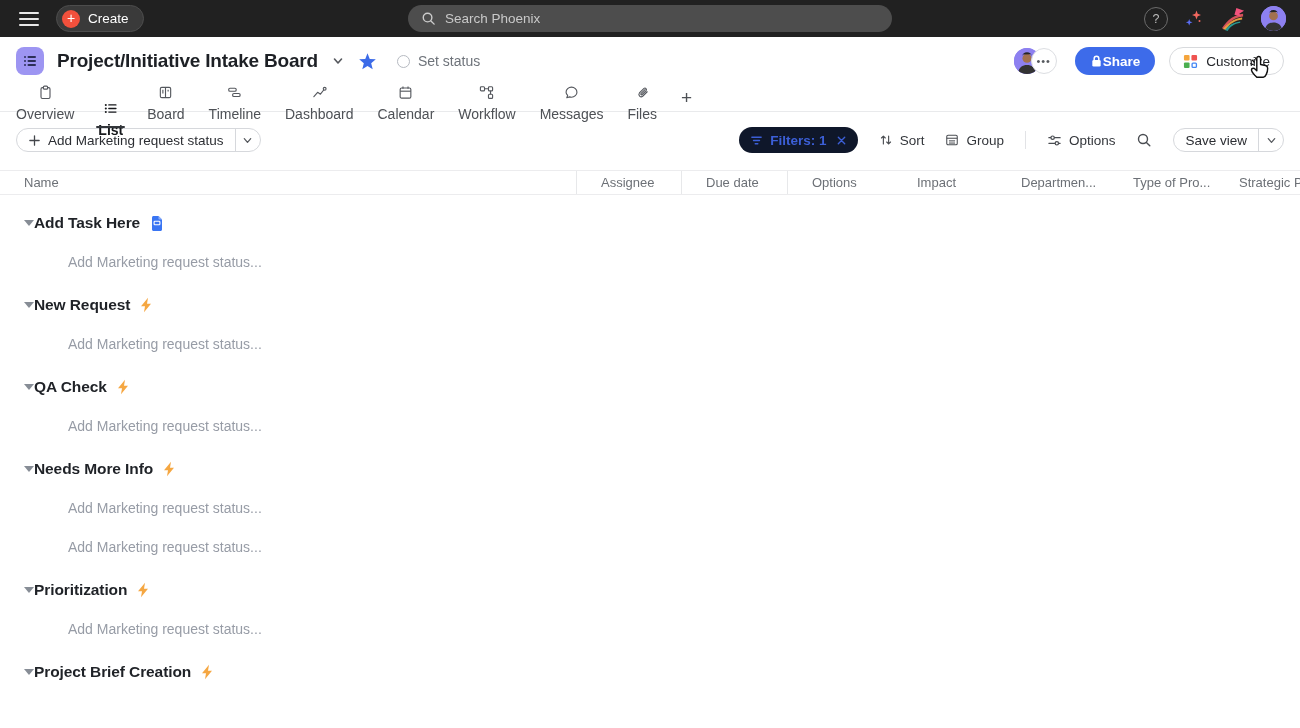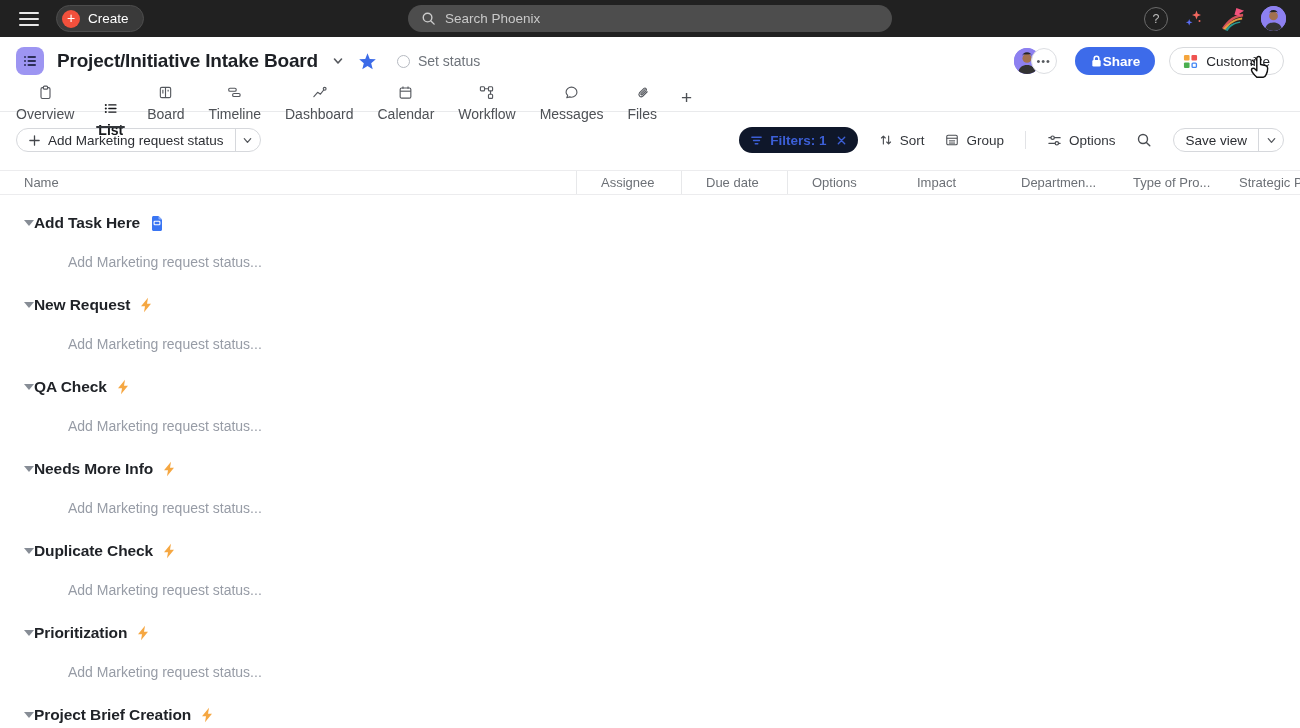--- a/index.html
+++ b/index.html
@@ -454,51 +454,42 @@
       <span class="group-icon">
         <svg width="14" height="16" viewBox="0 0 14 16">
             <path d="M9 .7 2 9.3h4L5 15.3 12 6.7H8Z" fill="#f5a742"></path>
           </svg>
       </span>
     </div>
     <div class="placeholder-row">Add Marketing request status...</div>
   </div>
 
   <div class="group">
-    <div class="group-header">
-      <span class="caret-down"></span>
-      <span class="group-title">Duplicate Check</span>
+    <div class="placeholder-row">Add Marketing request status...</div>
+  </div>
+
+  <div class="group">
+    <div class="group-header">
+      <span class="caret-down"></span>
+      <span class="group-title">Prioritization</span>
       <span class="group-icon">
         <svg width="14" height="16" viewBox="0 0 14 16">
             <path d="M9 .7 2 9.3h4L5 15.3 12 6.7H8Z" fill="#f5a742"></path>
           </svg>
       </span>
     </div>
     <div class="placeholder-row">Add Marketing request status...</div>
   </div>
 
   <div class="group">
     <div class="group-header">
       <span class="caret-down"></span>
-      <span class="group-title">Prioritization</span>
+      <span class="group-title">Project Brief Creation</span>
       <span class="group-icon">
         <svg width="14" height="16" viewBox="0 0 14 16">
             <path d="M9 .7 2 9.3h4L5 15.3 12 6.7H8Z" fill="#f5a742"></path>
           </svg>
       </span>
     </div>
-    <div class="placeholder-row">Add Marketing request status...</div>
-  </div>
-
-  <div class="group">
-    <div class="group-header">
-      <span class="caret-down"></span>
-      <span class="group-title">Project Brief Creation</span>
-      <span class="group-icon">
-        <svg width="14" height="16" viewBox="0 0 14 16">
-            <path d="M9 .7 2 9.3h4L5 15.3 12 6.7H8Z" fill="#f5a742"></path>
-          </svg>
-      </span>
-    </div>
 
   </div>
 
 </div>
 
 </body></html>

